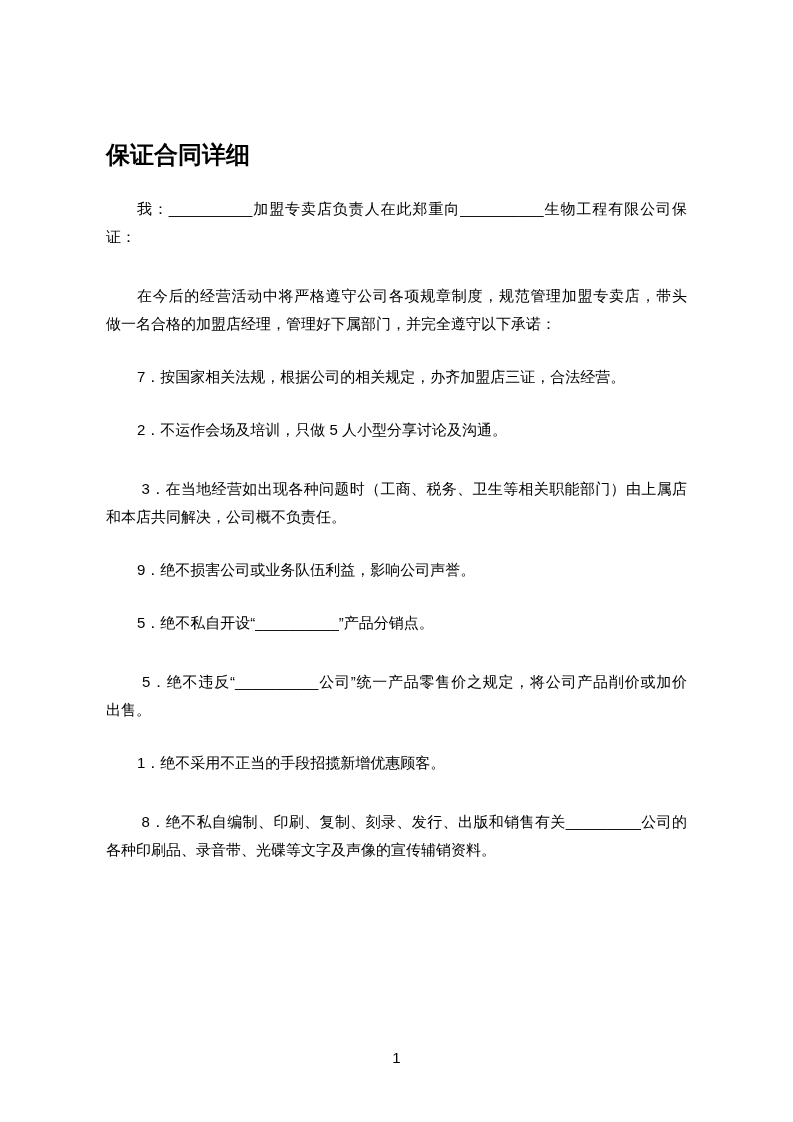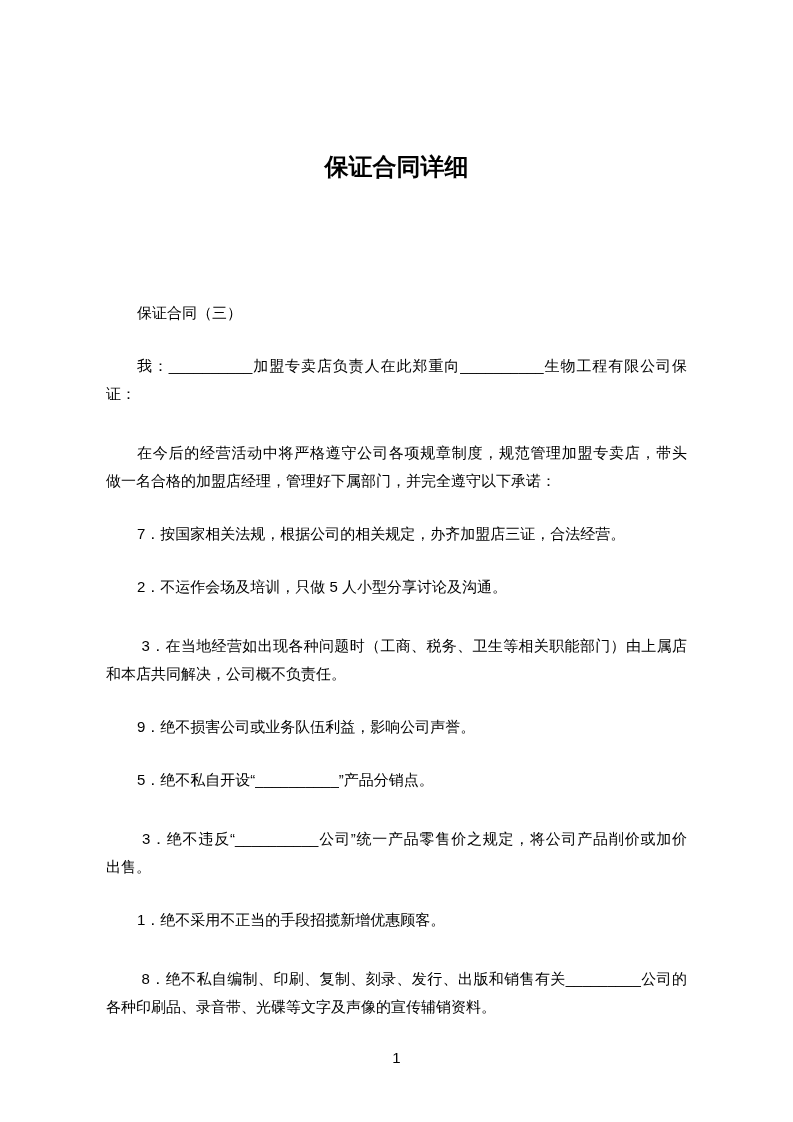--- a/index.html
+++ b/index.html
@@ -12,26 +12,26 @@
     width: 793px;
     height: 1122px;
     box-sizing: border-box;
     padding: 0 106px;
     background: #ffffff;
     color: #000000;
     font-family: "Liberation Sans", sans-serif;
     overflow: hidden;
   }
   .doc-title {
-    margin: 12px;
+    margin: 0;
     padding-top: 139px;
     line-height: 31px;
     font-size: 24px;
     font-weight: 700;
-    text-align: center;
+    text-align: left;
     white-space: pre-wrap;
   }
   .para {
     margin: 25px 0;
     font-size: 15px;
     line-height: 28px;
   }
   .para.first-after-title {
     margin-top: 117px;
   }
@@ -56,23 +56,20 @@
     line-height: 15px;
   }
 </style>
 </head>
 <body>
 
 <div class="page">
 
   <h1 class="doc-title">保证合同详细</h1>
 
-  <div class="para first-after-title">
-    <div class="ln ind">保证合同（三）</div>
-  </div>
 
   <div class="para">
     <div class="ln ind">我：__________加盟专卖店负责人在此郑重向__________生物工程有限公司保证：</div>
   </div>
 
   <div class="para">
     <div class="ln ind fill">在今后的经营活动中将严格遵守公司各项规章制度，规范管理加盟专卖店，带头</div>
     <div class="ln">做一名合格的加盟店经理，管理好下属部门，并完全遵守以下承诺：</div>
   </div>
 
@@ -91,21 +88,21 @@
 
   <div class="para">
     <div class="ln ind">9．绝不损害公司或业务队伍利益，影响公司声誉。</div>
   </div>
 
   <div class="para">
     <div class="ln ind">5．绝不私自开设“__________”产品分销点。</div>
   </div>
 
   <div class="para">
-    <div class="ln ind fill"> 3．绝不违反“__________公司”统一产品零售价之规定，将公司产品削价或加价</div>
+    <div class="ln ind fill"> 5．绝不违反“__________公司”统一产品零售价之规定，将公司产品削价或加价</div>
     <div class="ln">出售。</div>
   </div>
 
   <div class="para">
     <div class="ln ind">1．绝不采用不正当的手段招揽新增优惠顾客。</div>
   </div>
 
   <div class="para">
     <div class="ln ind fill"> 8．绝不私自编制、印刷、复制、刻录、发行、出版和销售有关_________公司的</div>
     <div class="ln">各种印刷品、录音带、光碟等文字及声像的宣传辅销资料。</div>

